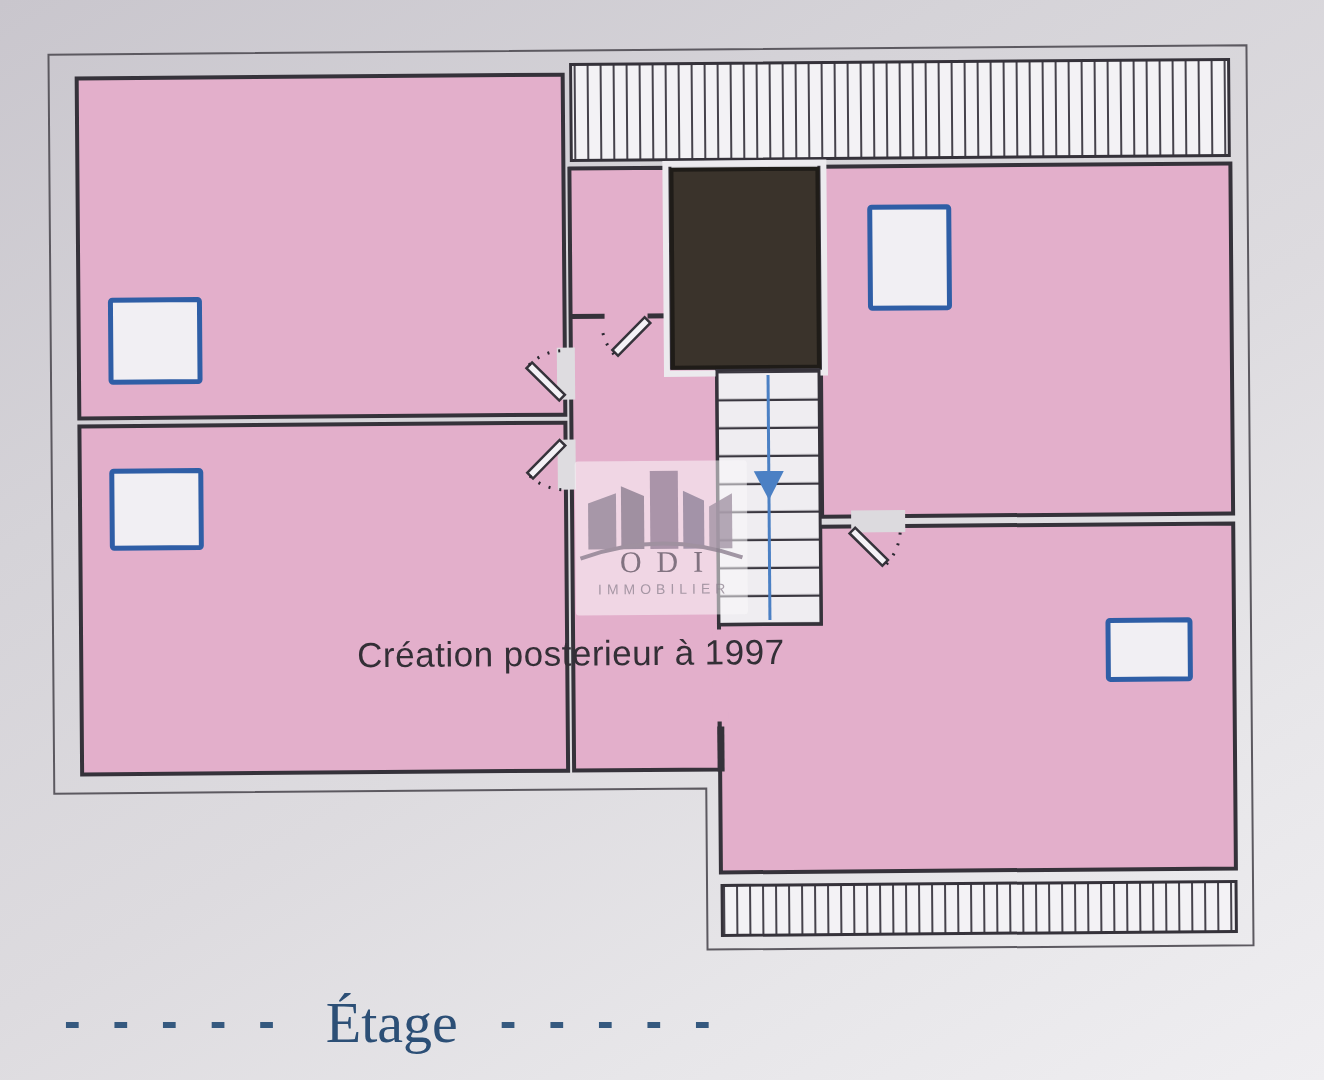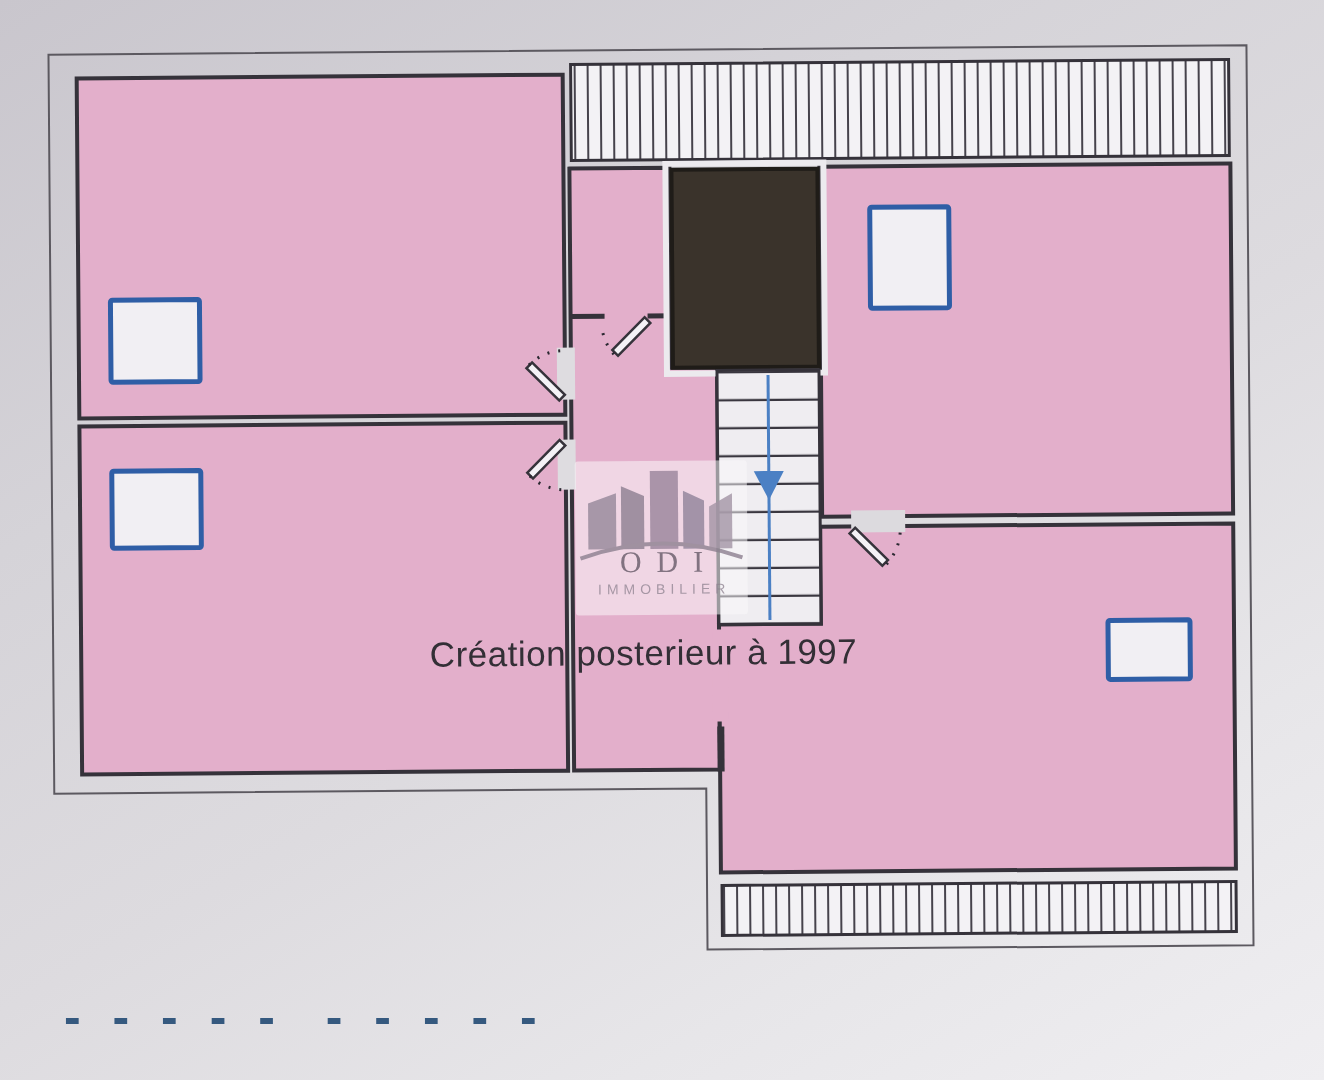--- a/index.html
+++ b/index.html
@@ -1,21 +1,21 @@
 <!DOCTYPE html>
 <html><head>
 <meta charset="utf-8">
 <style>
   html,body{margin:0;padding:0;}
   body{
     width:1324px;height:1080px;overflow:hidden;
     font-family:"Liberation Sans",sans-serif;
     background:linear-gradient(150deg,#c9c6cd 0%,#d5d3d8 30%,#dddbdf 55%,#e7e6e9 78%,#efeef1 100%);
   }
-  .page{position:relative;width:1076px;height:1080px;text-align:right;}
+  .page{position:relative;width:1076px;height:1080px;}
   .plan-wrap{position:absolute;left:0;top:0;width:1324px;height:1080px;transform:rotate(-0.45deg);transform-origin:650px 500px;}
   svg.plan{position:absolute;left:0;top:0;}
   .wall{stroke:#35323a;}
   .annotation{
     position:absolute;left:356px;top:633px;width:500px;
     font-size:35px;letter-spacing:0.5px;color:#332f36;white-space:nowrap;
   }
   .watermark{
     position:absolute;left:575px;top:461px;width:172px;height:154px;
     background:rgba(252,250,252,0.52);border-radius:3px;
@@ -122,15 +122,16 @@
       </svg>
       <div class="wm-name">ODI</div>
       <div class="wm-sub">IMMOBILIER</div>
     </div>
 
     <div class="annotation">Création posterieur à 1997</div>
   </div>
 
   <div class="floor-label">
     <span class="dashes">- - - - -</span>
+    <span class="floor-title">Étage</span>
     <span class="dashes">- - - - -</span>
   </div>
 </div>
 
 </body></html>

